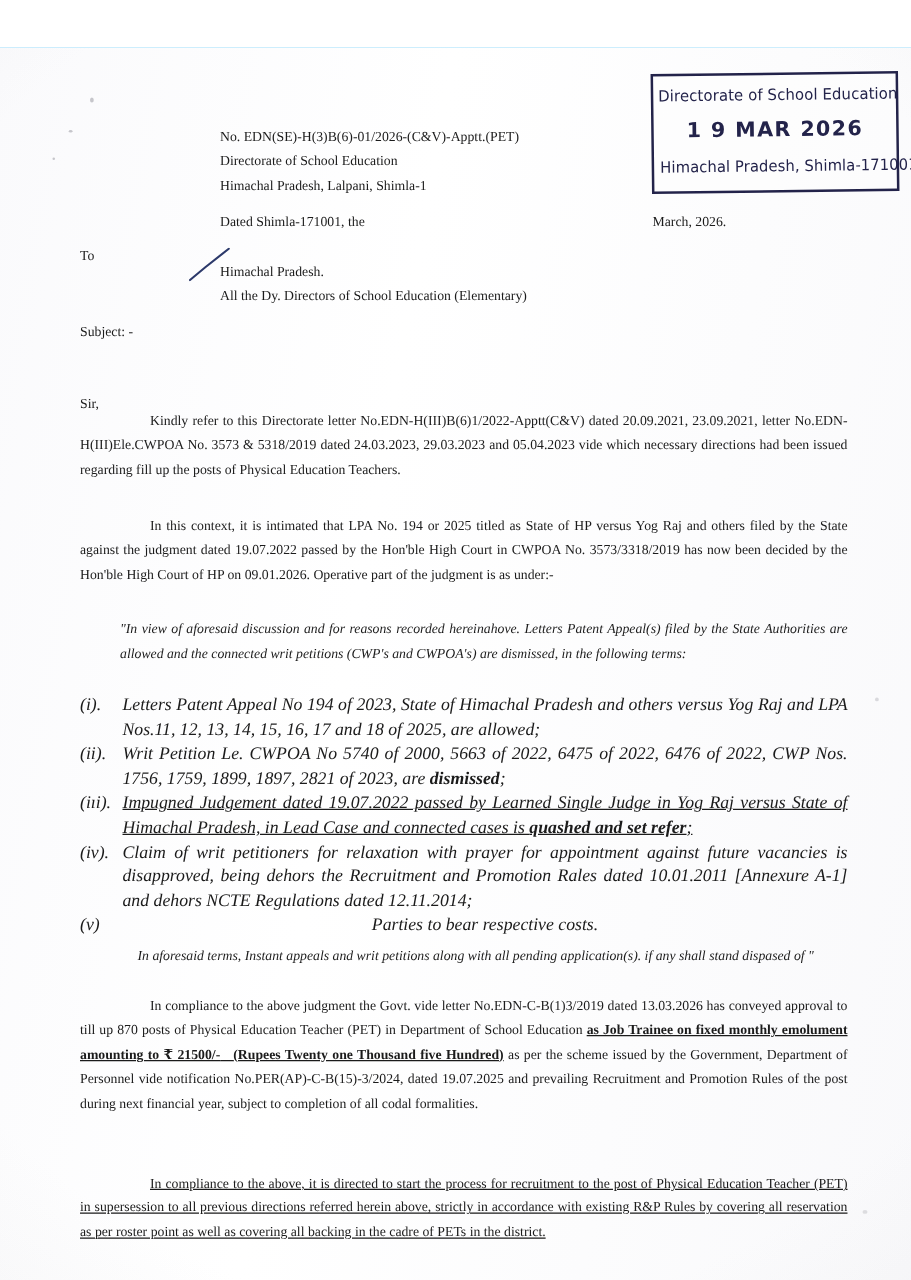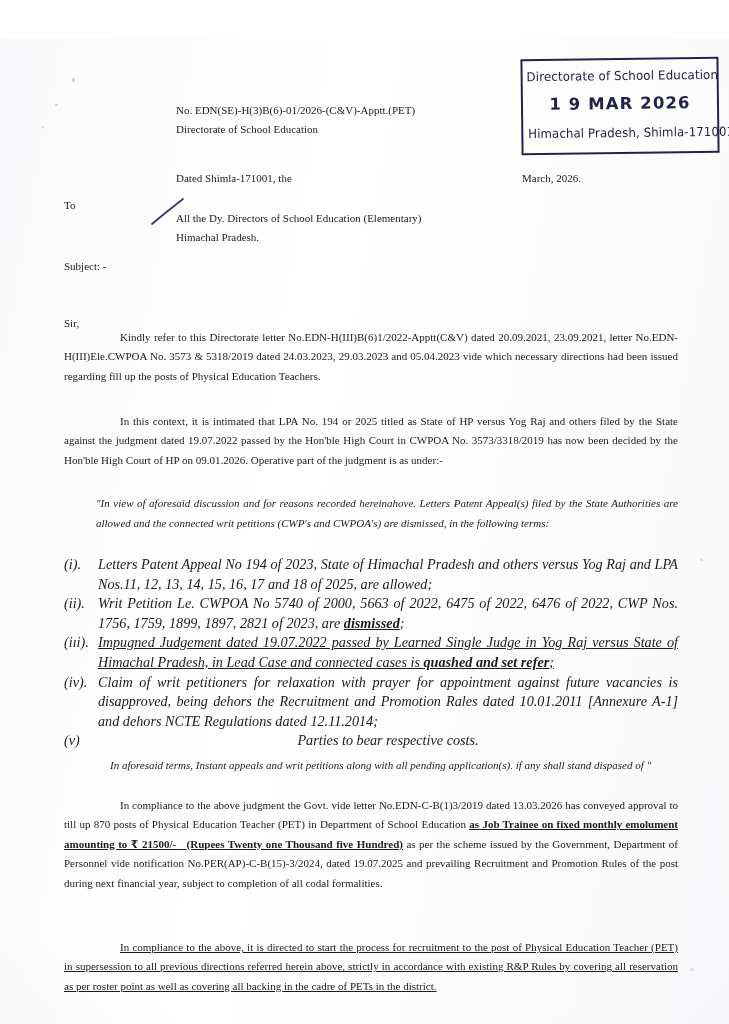--- a/index.html
+++ b/index.html
@@ -146,21 +146,21 @@
     flex: 0 0 34px;
     text-align: left;
   }
   .roman-text {
     flex: 1 1 auto;
     text-align: justify;
   }
   .roman-text.nojust { text-align: center; }
 
   .u { text-decoration: underline; }
-  .b { font-weight: 700; text-decoration: underline; }
+  .b { font-weight: 700; }
 
   #quote-tail {
     top: 718px;
     left: 110px;
     width: 568px;
     font-style: italic;
     text-align: justify;
     line-height: 19.6px;
   }
 
@@ -194,29 +194,30 @@
 
   <div id="stamp">
     <div class="stamp-line stamp-top">Directorate of School Education</div>
     <div class="stamp-line stamp-date">1 9 MAR 2026</div>
     <div class="stamp-line stamp-bottom">Himachal Pradesh, Shimla-171001</div>
   </div>
 
   <div class="blk ref-block">
     <div>No. EDN(SE)-H(3)B(6)-01/2026-(C&amp;V)-Apptt.(PET)</div>
     <div>Directorate of School Education</div>
+    <div>Himachal Pradesh, Lalpani, Shimla-1</div>
   </div>
 
   <div class="blk" id="dated-line">Dated Shimla-171001, the</div>
   <div class="blk" id="month-line">March, 2026.</div>
 
   <div class="blk" id="to-label">To</div>
   <div class="blk addressee">
+    <div>Himachal Pradesh.</div>
     <div>All the Dy. Directors of School Education (Elementary)</div>
-    <div>Himachal Pradesh.</div>
   </div>
 
   <svg id="pen-mark" viewBox="0 0 40 32">
     <path d="M2 26 L14 16 L33 1" stroke="#2d3a6b" stroke-width="1.7" fill="none" stroke-linecap="round"></path>
   </svg>
 
   <div class="blk" id="subject-label">Subject: -</div>
 
   <div class="blk" id="sir-label">Sir,</div>
 

